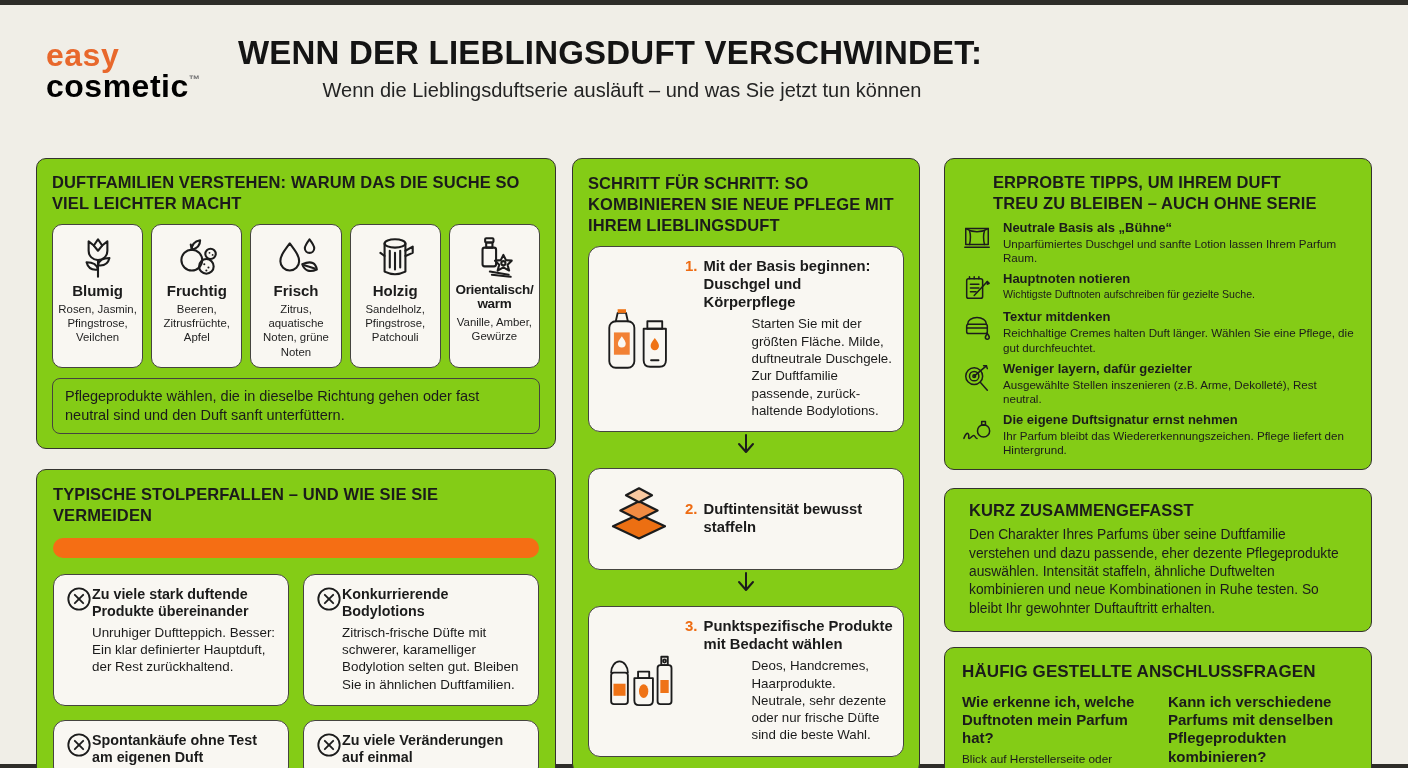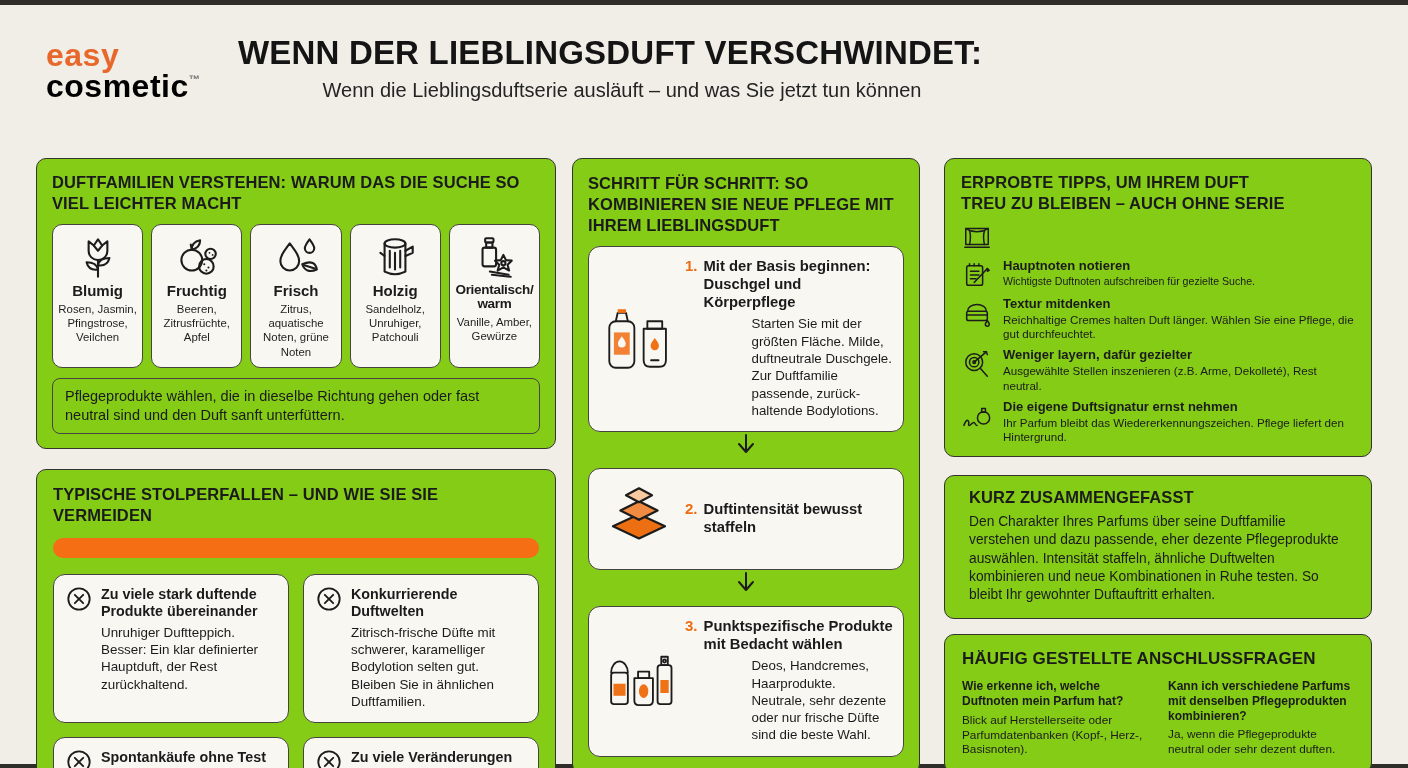--- a/index.html
+++ b/index.html
@@ -59,21 +59,21 @@
   }
 
   
   .card-pitfalls { margin-top:20px; padding:14px 16px 16px; }
   .orange-bar { height:20px; border-radius:10px; background:#f56e14; margin:12px 0 16px; }
   .pit-grid { display:grid; grid-template-columns:1fr 1fr; gap:14px; }
   .pit-box {
     border:1.3px solid #45443f; border-radius:12px;
     background:#f9f7f2;
     padding:11px 12px 12px;
-    display:flex; gap:9px;
+    display:flex; 
   }
   .pit-x { flex:0 0 26px; }
   .pit-x svg { width:26px; height:26px; }
   .pit-title { font-size:14.3px; font-weight:700; line-height:1.18; }
   .pit-text { font-size:13.4px; line-height:1.28; margin-top:4px; }
 
   
   .card-steps { padding:14px 15px 16px; }
   .step-box {
     border:1.3px solid #45443f; border-radius:12px;
@@ -101,21 +101,21 @@
   .tip-text { font-size:11.6px; line-height:1.22; margin-top:1px; }
   .tip-row:nth-of-type(3) .tip-text { font-size:10.6px; }
 
   
   .card-summary { margin-top:18px; padding:11px 24px 13px; }
   .summary-text { font-size:13.8px; line-height:1.33; margin-top:5px; }
 
   
   .card-faq { margin-top:15px; padding:13px 17px 15px; }
   .faq-grid { display:grid; grid-template-columns:1fr 1fr; column-gap:20px; row-gap:13px; margin-top:10px; }
-  .faq-q { font-size:12px; font-weight:700; line-height:1.22; }
+  .faq-q { font-size:15px; font-weight:700; line-height:1.22; }
   .faq-a { font-size:11.8px; line-height:1.26; margin-top:4px; }
 
   svg { display:block; margin:0 auto; }
   .stroke { fill:none; stroke:#1c1c1c; stroke-width:2; stroke-linecap:round; stroke-linejoin:round; }
   .stroke-thin { fill:none; stroke:#1c1c1c; stroke-width:1.6; stroke-linecap:round; stroke-linejoin:round; }
 </style>
 </head>
 <body>
 
 <div class="edge-strip edge-top"></div>
@@ -191,21 +191,21 @@
               <ellipse class="stroke" cx="24" cy="11" rx="10" ry="4"></ellipse>
               <path class="stroke" d="M14 11 V38 q10 5 20 0 V11"></path>
               <line class="stroke" x1="19" y1="18" x2="19" y2="34"></line>
               <line class="stroke" x1="24" y1="20" x2="24" y2="36"></line>
               <line class="stroke" x1="29" y1="18" x2="29" y2="34"></line>
               <path class="stroke" d="M34 18 l7 -4 v6 l-7 3"></path>
               <line class="stroke" x1="10" y1="20" x2="14" y2="23"></line>
             </svg>
         </span>
         <div class="fam-name">Holzig</div>
-        <div class="fam-notes">Sandelholz, Unruhiger, Patchouli</div>
+        <div class="fam-notes">Sandelholz, Pfingstrose, Patchouli</div>
       </div>
 
       <div class="fam-box">
         <span>
           <svg viewBox="0 0 48 48">
               <rect class="stroke" x="13" y="15" width="13" height="18" rx="2"></rect>
               <rect class="stroke" x="16.5" y="10" width="6" height="5"></rect>
               <rect class="stroke" x="15.5" y="6" width="8" height="4" rx="1"></rect>
               <path class="stroke" d="M33 22 l2.5 5 5.5 0.5 -4 4 1.5 5.5 -5.5 -3 -5.5 3 1.5 -5.5 -4 -4 5.5 -0.5 z"></path>
               <circle class="stroke" cx="33" cy="30" r="2"></circle>
@@ -242,21 +242,21 @@
 
       <div class="pit-box">
         <span class="pit-x">
           <svg viewBox="0 0 28 28">
               <circle class="stroke" cx="14" cy="14" r="11.5"></circle>
               <line class="stroke" x1="9.5" y1="9.5" x2="18.5" y2="18.5"></line>
               <line class="stroke" x1="18.5" y1="9.5" x2="9.5" y2="18.5"></line>
             </svg>
         </span>
         <div>
-          <div class="pit-title">Konkurrierende Duftwelten</div>
+          <div class="pit-title">Konkurrierende Bodylotions</div>
           <div class="pit-text">Zitrisch-frische Düfte mit schwerer, karamelliger Bodylotion selten gut. Bleiben Sie in ähnlichen Duftfamilien.</div>
         </div>
       </div>
 
       <div class="pit-box">
         <span class="pit-x">
           <svg viewBox="0 0 28 28">
               <circle class="stroke" cx="14" cy="14" r="11.5"></circle>
               <line class="stroke" x1="9.5" y1="9.5" x2="18.5" y2="18.5"></line>
               <line class="stroke" x1="18.5" y1="9.5" x2="9.5" y2="18.5"></line>
@@ -366,31 +366,35 @@
         </div>
       </div>
     </div>
 
   </div>
 </div>
 
 <div class="col-right">
 
   <div class="card card-tips">
-    <div class="card-h" style="max-width:330px;">ERPROBTE TIPPS, UM IHREM DUFT TREU ZU BLEIBEN – AUCH OHNE SERIE</div>
+    <div class="card-h" style="max-width:330px;margin-left:32px;">ERPROBTE TIPPS, UM IHREM DUFT TREU ZU BLEIBEN – AUCH OHNE SERIE</div>
 
     <div class="tip-row">
       <span class="tip-icon">
         <svg viewBox="0 0 32 32">
             <rect class="stroke-thin" x="4" y="7" width="24" height="17"></rect>
             <path class="stroke-thin" d="M4 7 q12 7 24 0"></path>
             <path class="stroke-thin" d="M8 9 q2 7 0 15 M24 9 q-2 7 0 15"></path>
             <path class="stroke-thin" d="M3 27 h26"></path>
           </svg>
       </span>
+      <div>
+        <div class="tip-title">Neutrale Basis als „Bühne“</div>
+        <div class="tip-text">Unparfümiertes Duschgel und sanfte Lotion lassen Ihrem Parfum Raum.</div>
+      </div>
     </div>
 
     <div class="tip-row">
       <span class="tip-icon">
         <svg viewBox="0 0 32 32">
             <rect class="stroke-thin" x="5" y="6" width="17" height="21" rx="2"></rect>
             <path class="stroke-thin" d="M8 6 v-2 M13 6 v-2 M18 6 v-2"></path>
             <line class="stroke-thin" x1="9" y1="12" x2="18" y2="12"></line>
             <line class="stroke-thin" x1="9" y1="16" x2="18" y2="16"></line>
             <line class="stroke-thin" x1="9" y1="20" x2="15" y2="20"></line>

